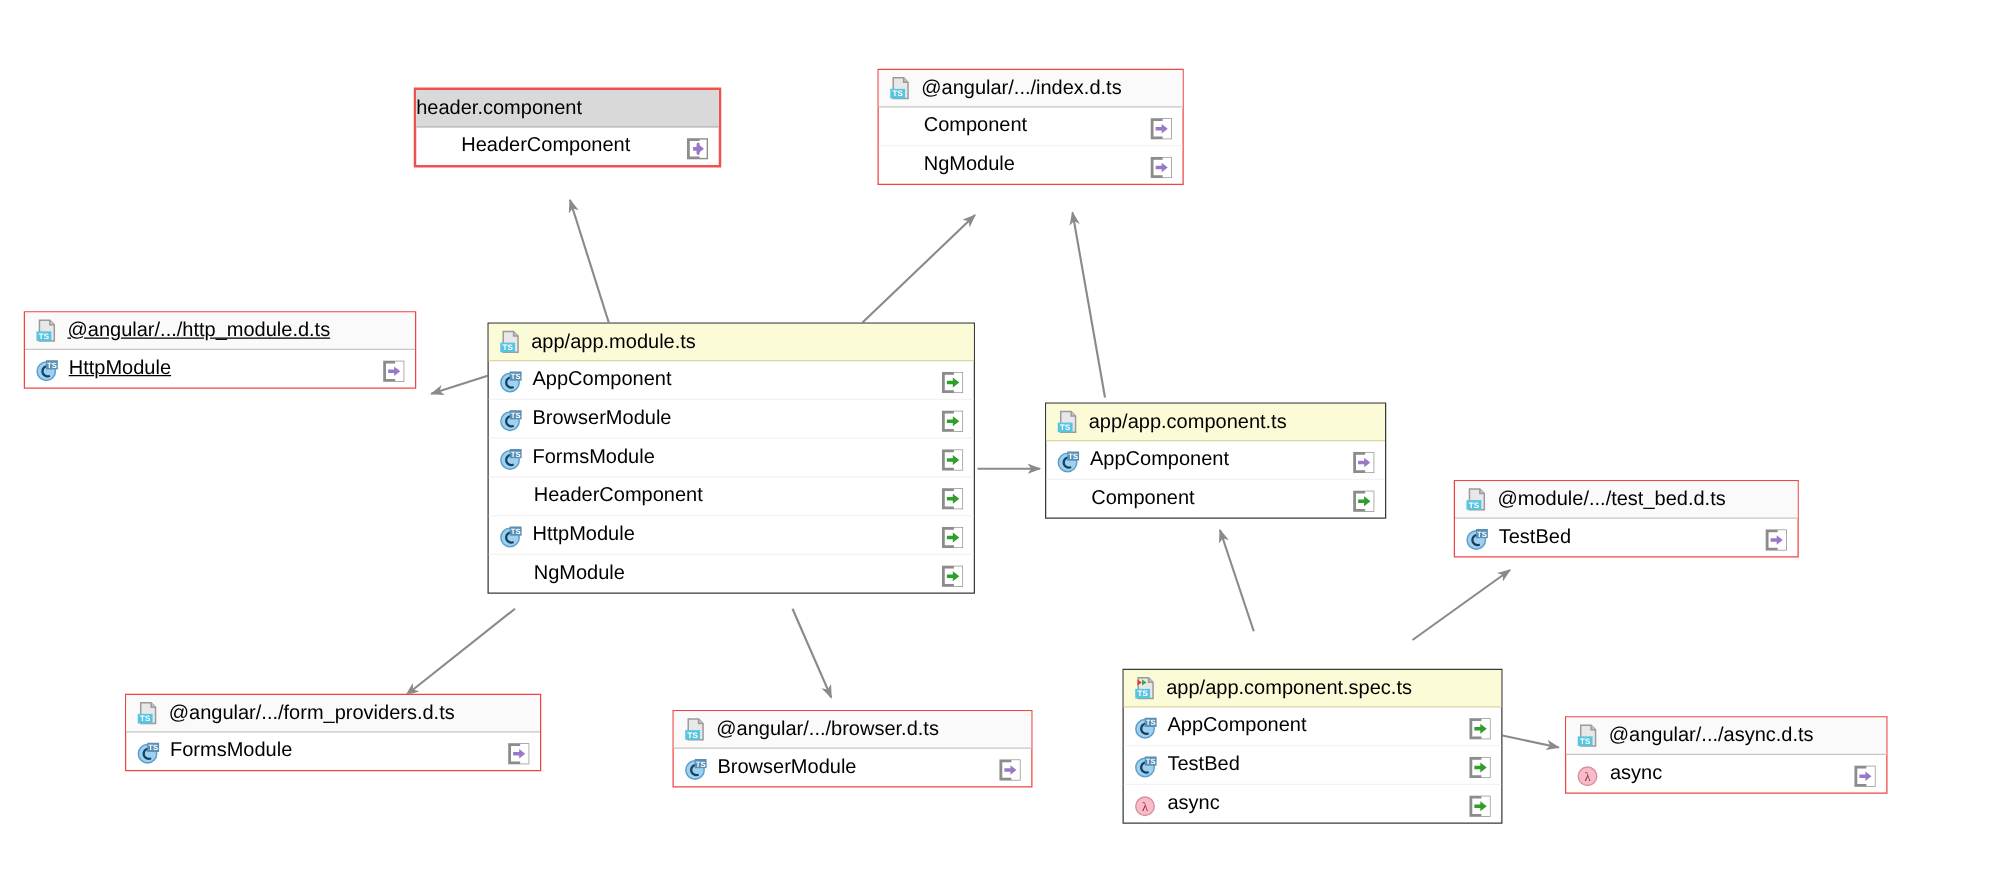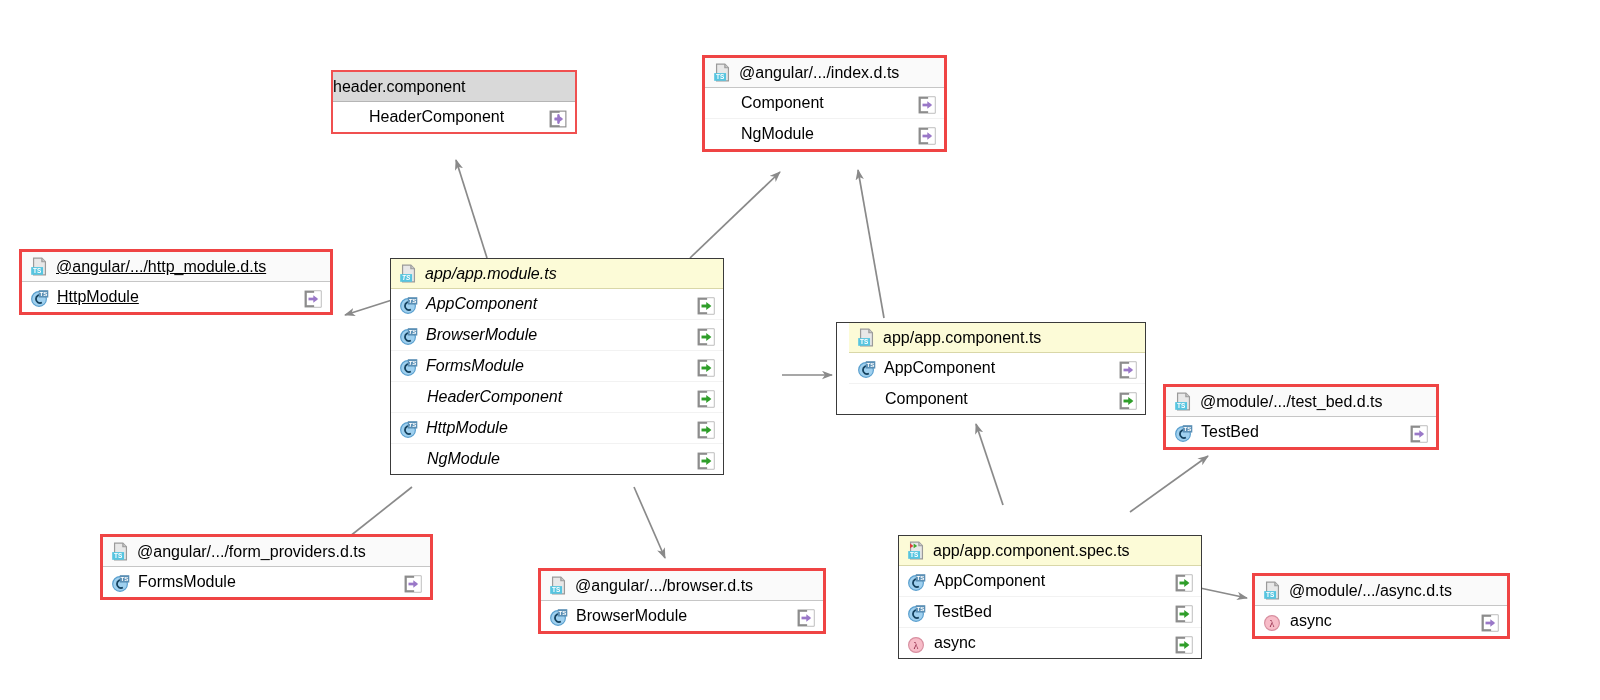--- a/index.html
+++ b/index.html
@@ -9,21 +9,21 @@
     font-family:"Liberation Sans","DejaVu Sans",sans-serif;
     overflow:hidden;position:relative;
   }
   #canvas{position:absolute;inset:0;width:1600px;height:700px;}
   svg.edges{position:absolute;left:0;top:0;width:1600px;height:700px;pointer-events:none;}
 
   
   .node{
     position:absolute;
     background:#ffffff;
-    border:3px solid #ef4444;
+    border:1px solid #ef4444;
     box-sizing:border-box;
     font-size:16px;
     color:#000;
   }
   .node.selected{ border:1px solid #3a3a3a; }
   .node.error{ border:2px solid #f05050; }
 
   .node-title{
     display:flex;align-items:center;
     gap:7px;
@@ -178,21 +178,21 @@
         <svg viewBox="0 0 16 16">
             <rect x="1.5" y="1.5" width="13" height="13" fill="#fff" stroke="#8c8c8c" stroke-width="2"></rect>
             <rect x="9" y="1" width="6" height="14" fill="#fff"></rect>
             <path d="M4 8h7" stroke="#9a78c8" stroke-width="2.4"></path>
             <path d="M8.3 4.6L12.6 8 8.3 11.4z" fill="#9a78c8"></path>
           </svg>
       </span>
     </div>
   </div>
 
-  <div class="node selected yellow" style="left:390px;top:258px;width:334px;font-style:italic;">
+  <div class="node selected yellow" style="left:390px;top:258px;width:390px;">
     <div class="node-title">
       <span class="ico file-ico">
         <svg viewBox="0 0 16 16">
             <path d="M3 1h7l3 3v11H3z" fill="#e8e8e8" stroke="#9a9a9a"></path>
             <path d="M10 1v3h3" fill="#c9c9c9" stroke="#9a9a9a"></path>
             <rect x="1" y="8.5" width="10" height="6.5" fill="#57c5e0"></rect>
             <text x="6" y="13.6" font-size="5.4" font-family="Liberation Sans, sans-serif" font-weight="bold" fill="#fff" text-anchor="middle">TS</text>
           </svg>
       </span>
       <span>app/app.module.ts</span>
@@ -296,21 +296,21 @@
         <svg viewBox="0 0 16 16">
             <rect x="1.5" y="1.5" width="13" height="13" fill="#fff" stroke="#8c8c8c" stroke-width="2"></rect>
             <rect x="9" y="1" width="6" height="14" fill="#fff"></rect>
             <path d="M4 8h7" stroke="#2f9e2a" stroke-width="2.6"></path>
             <path d="M8.2 4.4L12.8 8 8.2 11.6z" fill="#2f9e2a"></path>
           </svg>
       </span>
     </div>
   </div>
 
-  <div class="node selected yellow" style="left:836px;top:322px;width:310px;padding-left:12px;">
+  <div class="node selected yellow" style="left:836px;top:322px;width:273px;">
     <div class="node-title">
       <span class="ico file-ico">
         <svg viewBox="0 0 16 16">
             <path d="M3 1h7l3 3v11H3z" fill="#e8e8e8" stroke="#9a9a9a"></path>
             <path d="M10 1v3h3" fill="#c9c9c9" stroke="#9a9a9a"></path>
             <rect x="1" y="8.5" width="10" height="6.5" fill="#57c5e0"></rect>
             <text x="6" y="13.6" font-size="5.4" font-family="Liberation Sans, sans-serif" font-weight="bold" fill="#fff" text-anchor="middle">TS</text>
           </svg>
       </span>
       <span>app/app.component.ts</span>
@@ -373,21 +373,21 @@
         <svg viewBox="0 0 16 16">
             <rect x="1.5" y="1.5" width="13" height="13" fill="#fff" stroke="#8c8c8c" stroke-width="2"></rect>
             <rect x="9" y="1" width="6" height="14" fill="#fff"></rect>
             <path d="M4 8h7" stroke="#9a78c8" stroke-width="2.4"></path>
             <path d="M8.3 4.6L12.6 8 8.3 11.4z" fill="#9a78c8"></path>
           </svg>
       </span>
     </div>
   </div>
 
-  <div class="node" style="left:100px;top:534px;width:333px;">
+  <div class="node" style="left:100px;top:555px;width:333px;">
     <div class="node-title">
       <span class="ico file-ico">
         <svg viewBox="0 0 16 16">
             <path d="M3 1h7l3 3v11H3z" fill="#e8e8e8" stroke="#9a9a9a"></path>
             <path d="M10 1v3h3" fill="#c9c9c9" stroke="#9a9a9a"></path>
             <rect x="1" y="8.5" width="10" height="6.5" fill="#57c5e0"></rect>
             <text x="6" y="13.6" font-size="5.4" font-family="Liberation Sans, sans-serif" font-weight="bold" fill="#fff" text-anchor="middle">TS</text>
           </svg>
       </span>
       <span>@angular/.../form_providers.d.ts</span>
@@ -520,21 +520,21 @@
   <div class="node" style="left:1252px;top:573px;width:258px;">
     <div class="node-title">
       <span class="ico file-ico">
         <svg viewBox="0 0 16 16">
             <path d="M3 1h7l3 3v11H3z" fill="#e8e8e8" stroke="#9a9a9a"></path>
             <path d="M10 1v3h3" fill="#c9c9c9" stroke="#9a9a9a"></path>
             <rect x="1" y="8.5" width="10" height="6.5" fill="#57c5e0"></rect>
             <text x="6" y="13.6" font-size="5.4" font-family="Liberation Sans, sans-serif" font-weight="bold" fill="#fff" text-anchor="middle">TS</text>
           </svg>
       </span>
-      <span>@module/.../async.d.ts</span>
+      <span>@angular/.../async.d.ts</span>
     </div>
     <div class="member">
       <span class="ico fn-ico">
         <svg viewBox="0 0 16 16">
             <circle cx="8" cy="8" r="6.6" fill="#f7bcc8" stroke="#d88fa0"></circle>
             <text x="8" y="11.6" font-size="9" font-family="Liberation Serif, serif" fill="#8e2545" text-anchor="middle">λ</text>
           </svg>
       </span>
       <span class="m-label">async</span>
       <span class="ico exp-ico">

